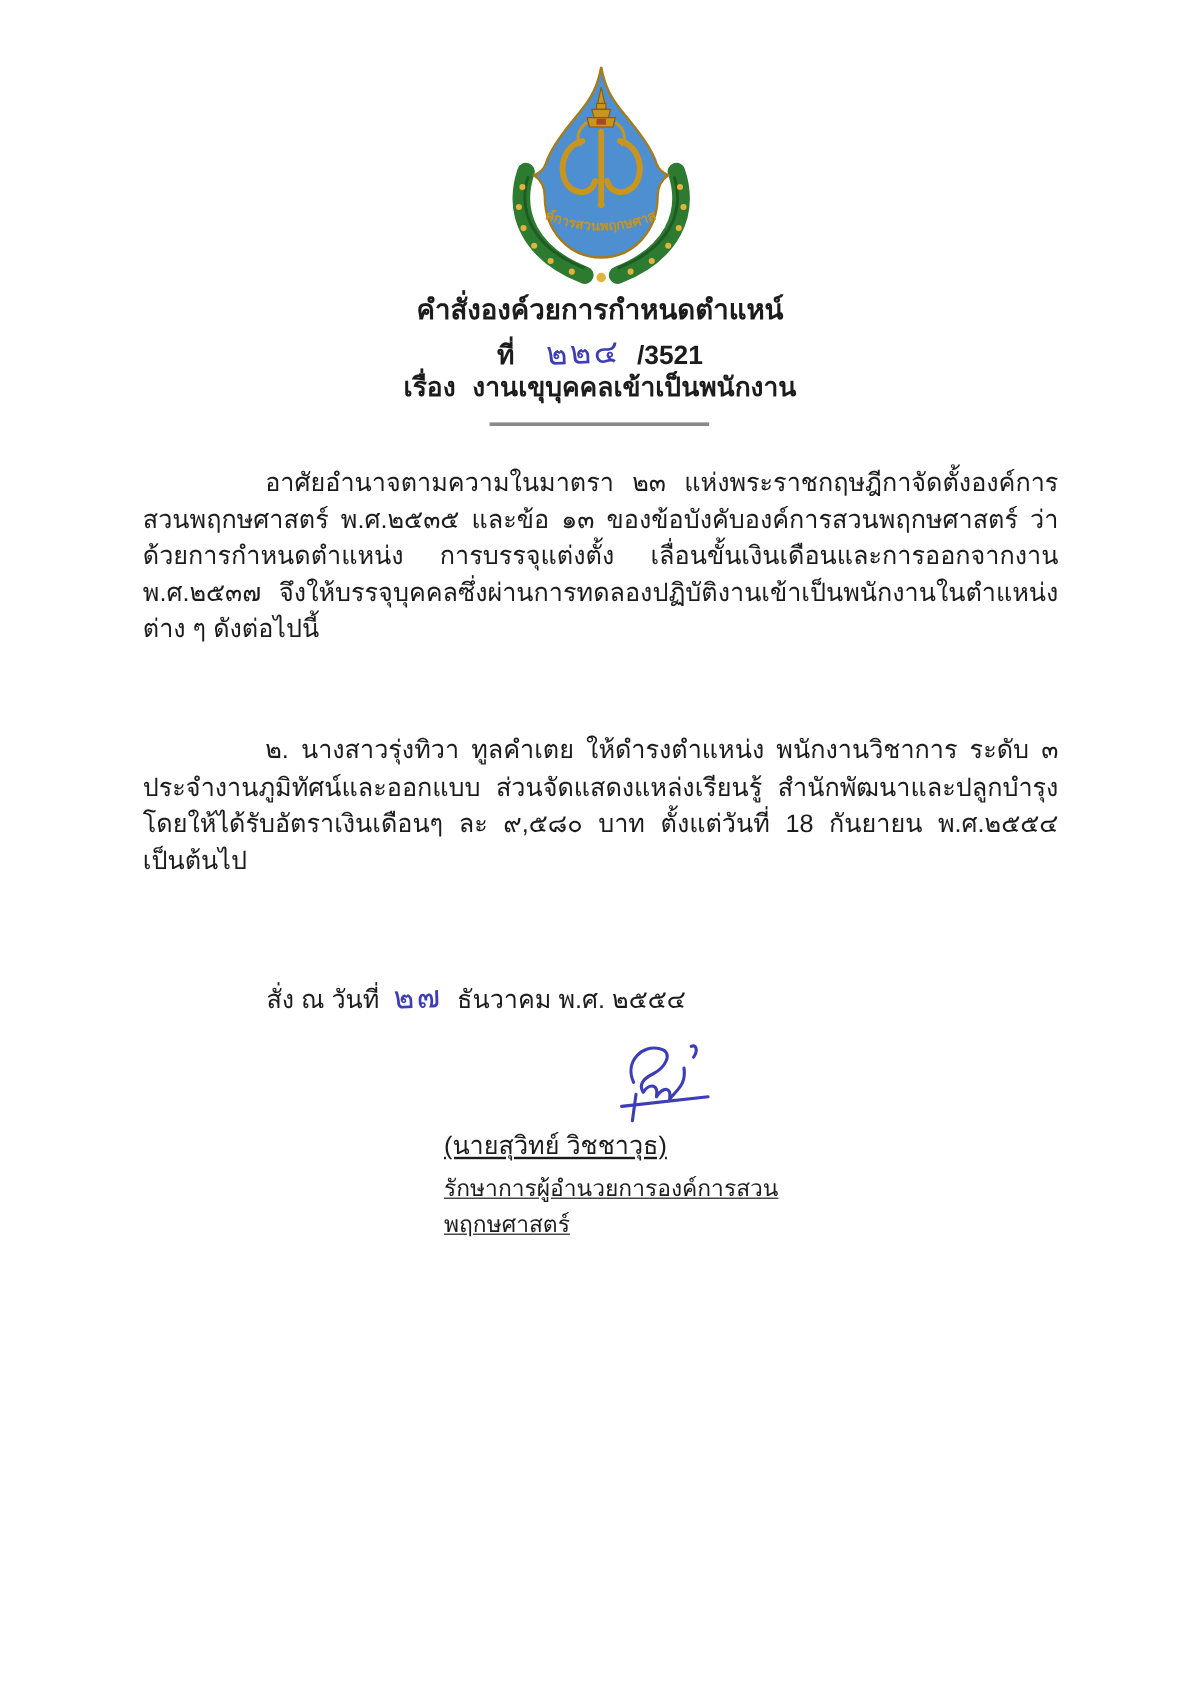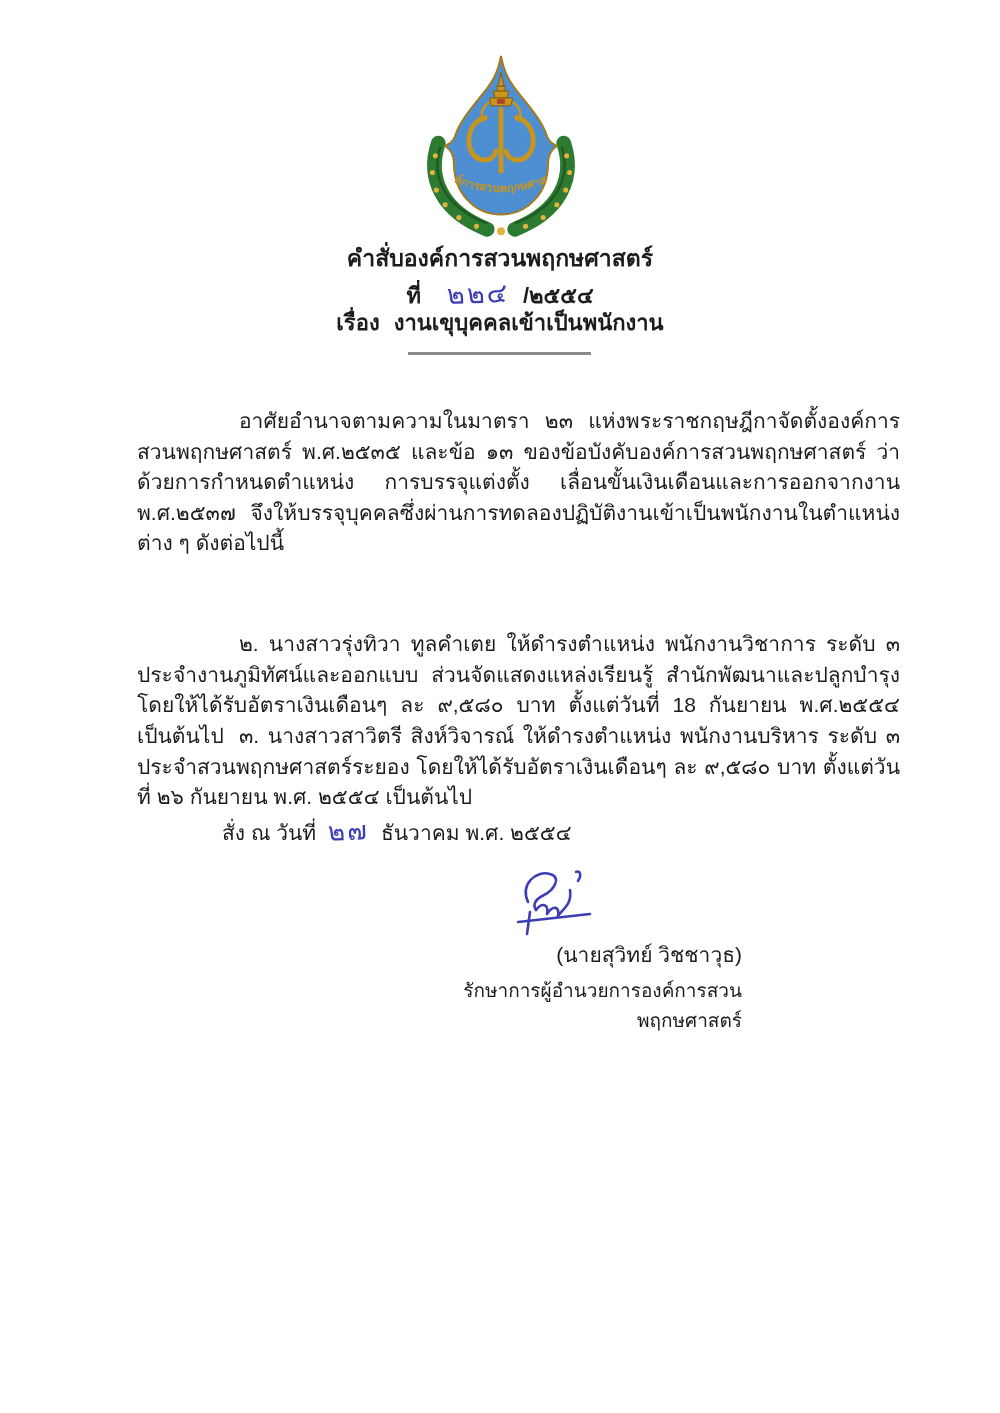--- a/index.html
+++ b/index.html
@@ -44,21 +44,21 @@
     top: 352px;
     left: 408px;
     width: 183px;
     height: 3px;
     background: #8a8a8a;
   }
   .para {
     position: absolute;
     left: 119px;
     width: 763px;
-    margin: 18px;
+    margin: 0;
     font-size: 21px;
     line-height: 30.5px;
     text-align: justify;
     text-indent: 102px;
   }
   .p-intro { top: 388px; }
   .p-item1 { top: 518px; }
   .p-item2 { top: 611px; }
   .p-item3 { top: 703px; }
   .date-line {
@@ -66,21 +66,22 @@
     top: 810px;
     left: 222px;
     font-size: 21px;
   }
   .date-line .handwritten { margin: 0 12px; font-size: 26px; }
   .signature-block {
     position: absolute;
     top: 864px;
     left: 370px;
     width: 372px;
-    text-align: right;
+    text-align: left;
+    text-decoration: underline;
   }
   .sig-svg { display: block; margin: 0 auto; width: 100px; height: 72px; }
   .sig-name { font-size: 21px; margin-top: 2px; }
   .sig-position { font-size: 19px; margin-top: 4px; }
 </style>
 </head>
 <body>
 
 <div class="page">
 
@@ -128,35 +129,34 @@
     </g>
 
     <defs>
       <path id="emblem-text-arc" d="M52 132 Q 100 152 148 132"></path>
     </defs>
     <text font-size="11.5" fill="#c8951e" font-weight="bold" font-family="Liberation Sans, DejaVu Sans, sans-serif">
       <textPath href="#emblem-text-arc" startOffset="50%" text-anchor="middle">องค์การสวนพฤกษศาสตร์</textPath>
     </text>
   </svg>
 
-  <div class="center-line doc-title">คำสั่บองค์การสวนพฤกษศาสตร์</div>
+  <div class="center-line doc-title">คำสั่งองค์วยการกำหนดตำแหน์</div>
 
   <div class="center-line doc-number">
-    <span>ที่</span><span class="handwritten">๒๒๔</span><span>/๒๕๕๔</span>
+    <span>ที่</span><span class="handwritten">๒๒๔</span><span>/3521</span>
   </div>
 
   <div class="center-line doc-subject">
     <span class="subject-label">เรื่อง</span><span>งานเขุบุคคลเข้าเป็นพนักงาน</span>
   </div>
 
   <div class="divider"></div>
 
   <p class="para p-intro">อาศัยอำนาจตามความในมาตรา ๒๓ แห่งพระราชกฤษฎีกาจัดตั้งองค์การสวนพฤกษศาสตร์ พ.ศ.๒๕๓๕ และข้อ ๑๓ ของข้อบังคับองค์การสวนพฤกษศาสตร์ ว่าด้วยการกำหนดตำแหน่ง การบรรจุแต่งตั้ง เลื่อนขั้นเงินเดือนและการออกจากงาน พ.ศ.๒๕๓๗ จึงให้บรรจุบุคคลซึ่งผ่านการทดลองปฏิบัติงานเข้าเป็นพนักงานในตำแหน่งต่าง ๆ ดังต่อไปนี้</p>
   <p class="para p-item2">๒.  นางสาวรุ่งทิวา  ทูลคำเตย  ให้ดำรงตำแหน่ง พนักงานวิชาการ ระดับ ๓ ประจำงานภูมิทัศน์และออกแบบ ส่วนจัดแสดงแหล่งเรียนรู้ สำนักพัฒนาและปลูกบำรุง โดยให้ได้รับอัตราเงินเดือนๆ ละ ๙,๕๘๐ บาท ตั้งแต่วันที่ 18 กันยายน พ.ศ.๒๕๕๔  เป็นต้นไป</p>
-  <p class="para p-item3">๓.  นางสาวสาวิตรี  สิงห์วิจารณ์ ให้ดำรงตำแหน่ง พนักงานบริหาร ระดับ ๓ ประจำสวนพฤกษศาสตร์ระยอง โดยให้ได้รับอัตราเงินเดือนๆ ละ ๙,๕๘๐  บาท   ตั้งแต่วันที่ ๒๖ กันยายน พ.ศ. ๒๕๕๔  เป็นต้นไป</p>
 
   <div class="date-line">
     <span>สั่ง ณ วันที่</span><span class="handwritten">๒๗</span><span>ธันวาคม   พ.ศ. ๒๕๕๔</span>
   </div>
 
   <div class="signature-block">
     <svg class="sig-svg" viewBox="0 0 100 72" aria-hidden="true">
       <g stroke="#3d3db5" stroke-width="2.6" fill="none" stroke-linecap="round" stroke-linejoin="round">
         <path d="M22 38 C 14 20, 30 6, 44 10 C 56 13, 48 26, 38 31 C 30 35, 26 40, 30 46"></path>
         <path d="M30 46 C 36 38, 43 40, 41 50 C 47 41, 54 42, 52 52 C 58 44, 66 40, 64 26"></path>

